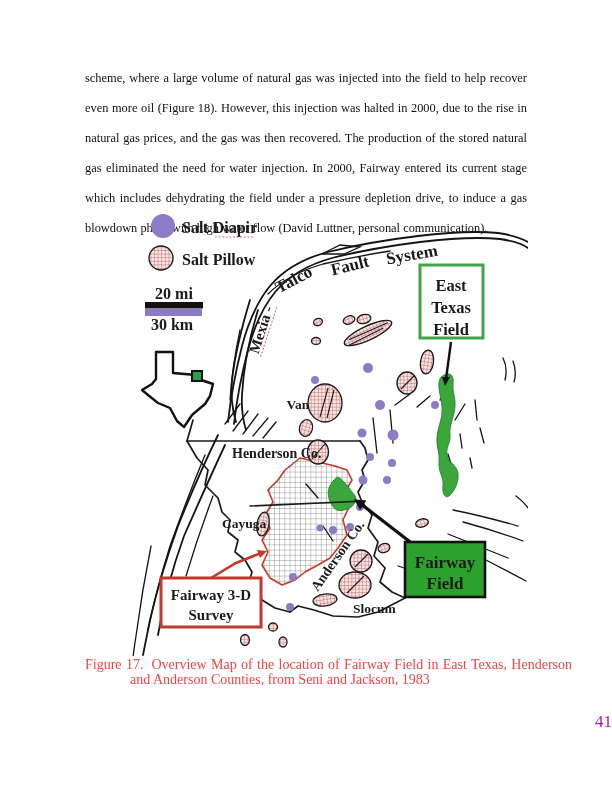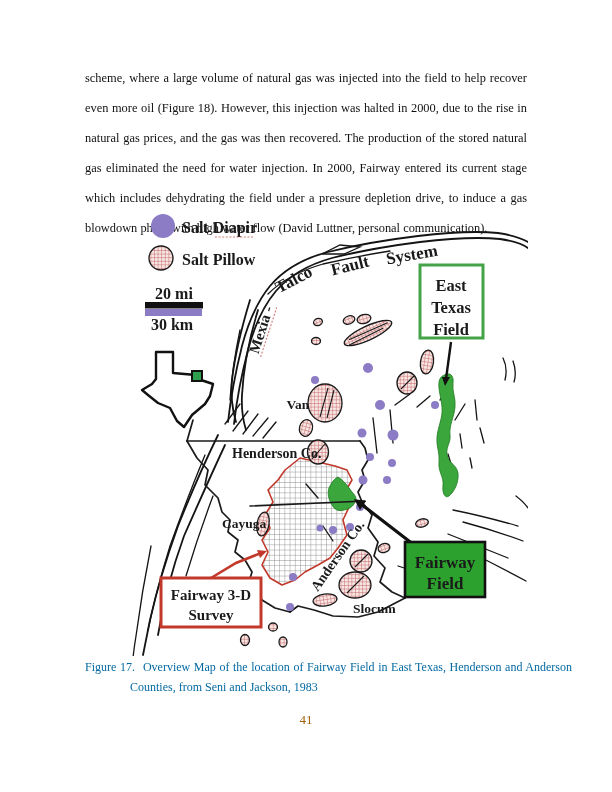--- a/index.html
+++ b/index.html
@@ -7,27 +7,27 @@
     width:612px;height:792px;position:relative;background:#ffffff;
     font-family:"Liberation Serif", serif;color:#1a1a1a;overflow:hidden;
   }
   .bodytext{
     position:absolute;left:85px;top:63px;width:442px;
     font-size:12.4px;line-height:30px;text-align:justify;color:#111;
   }
   .figure{position:absolute;left:118px;top:196px;width:410px;height:460px;}
   .caption{
     position:absolute;left:85px;top:657px;width:442px;
-    font-size:12px;line-height:20px;text-align:justify;
-    padding-left:45px;text-indent:-45px;color:#0369a1;
+    font-size:14px;line-height:15px;text-align:justify;
+    padding-left:45px;text-indent:-45px;color:#ef4444;
   }
   .caption .cap-label{padding-right:8px;}
   .pagenum{
-    position:absolute;left:0;right:0;top:712px;text-align:center;
-    font-size:13px;color:#a16207;
+    position:absolute;left:0;right:0;top:712px;text-align:right;
+    font-size:17px;color:#a21caf;
   }
   
   .mtext{font-family:"Liberation Serif",serif;font-weight:bold;fill:#1a1a1a;}
   .fault{fill:none;stroke:#141414;stroke-width:1.8;stroke-linecap:round;}
   .fault-thin{fill:none;stroke:#141414;stroke-width:1.3;stroke-linecap:round;}
   .boundary{fill:none;stroke:#1b1b1b;stroke-width:1.7;stroke-linejoin:round;stroke-linecap:round;}
   .pillow{fill:url(#hatchPillow);stroke:#1a1a1a;stroke-width:1.3;}
   .pillow-line{stroke:#1a1a1a;stroke-width:1.1;fill:none;}
   .diapir{fill:var(--diapir,#8b7cc5);stroke:none;}
   .greenfield{fill:var(--field_green,#3aa63c);stroke:#1f7a22;stroke-width:0.8;}

